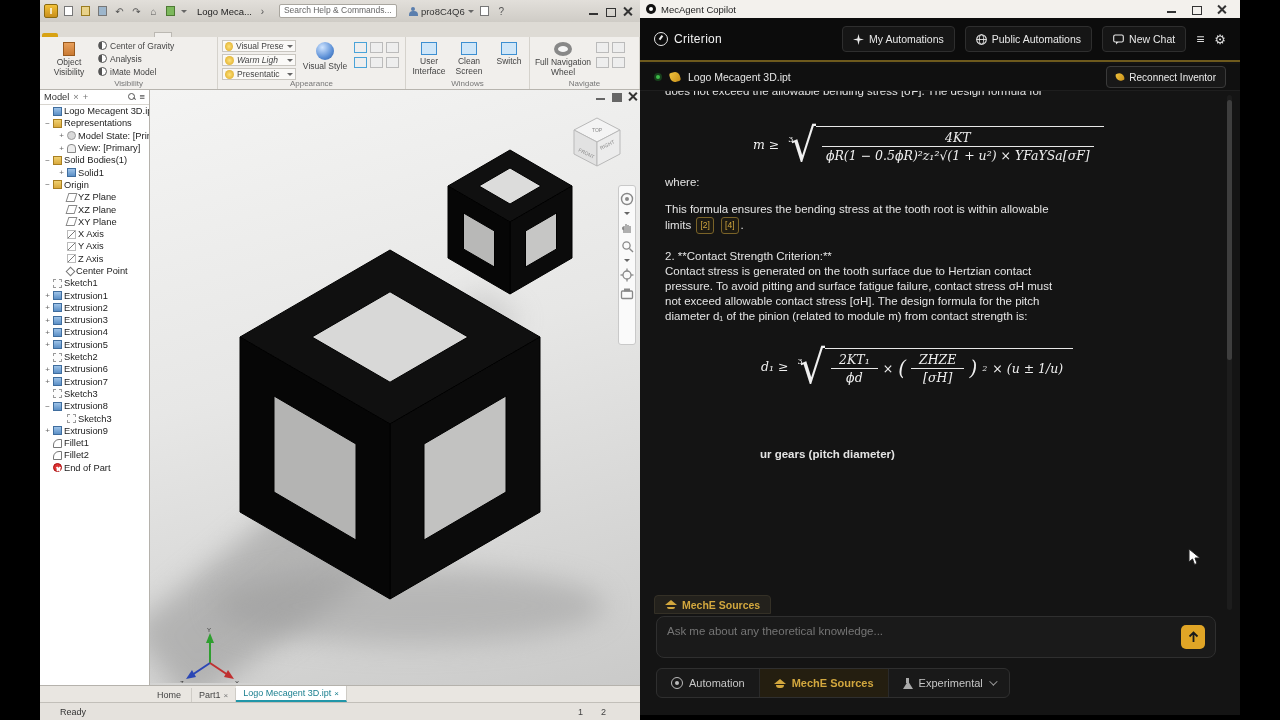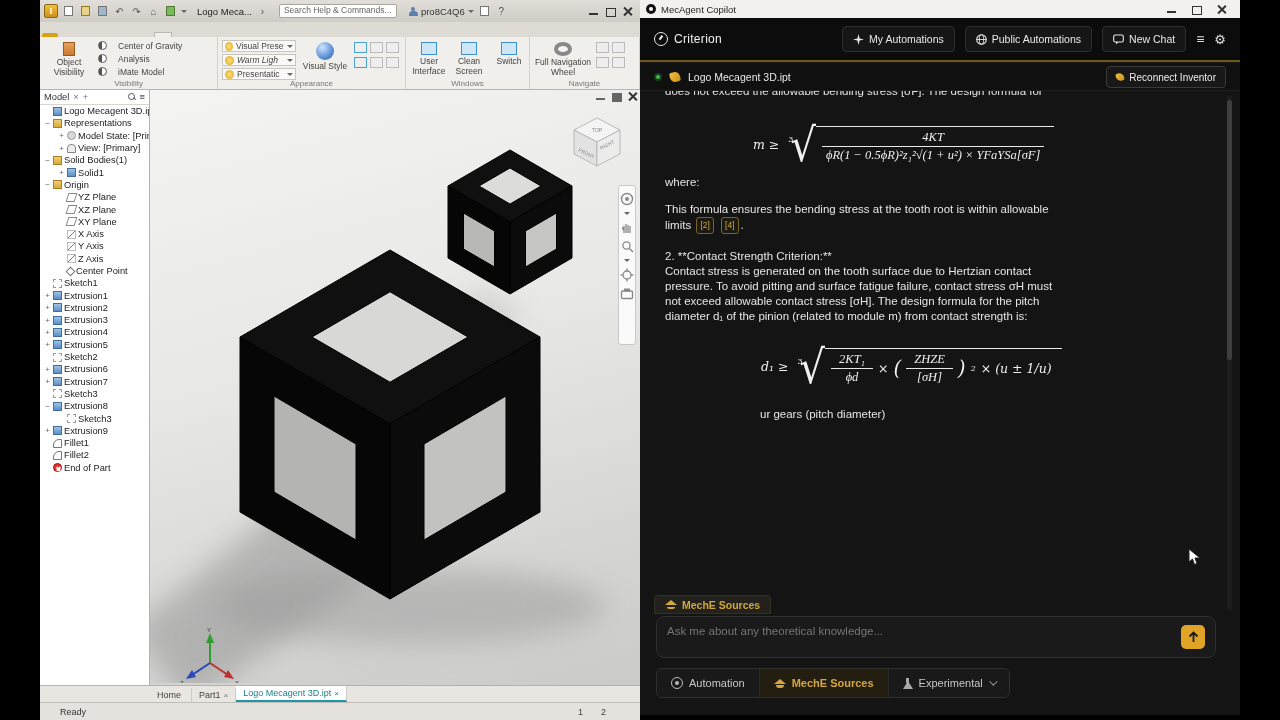--- a/index.html
+++ b/index.html
@@ -36,21 +36,21 @@
   .rtab{padding:2px 8px 2px;cursor:pointer;}
   .rtab.file{background:#d8a213;color:#fff;font-weight:bold;border-radius:2px 2px 0 0;}
   .rtab.active{background:#f1efec;border:1px solid #bbb8b2;border-bottom:none;}
   
   .ribbon{position:absolute;left:0;top:37px;right:0;height:53px;background:#f1efec;border-bottom:1px solid #b7b4ae;
     display:flex;font-size:8.5px;color:#444;}
   .rgroup{position:relative;border-right:1px solid #d5d2cc;display:flex;padding:3px 4px 12px;gap:4px;}
   .rglabel{position:absolute;bottom:1px;left:0;right:0;text-align:center;color:#777;font-size:8px;}
   .bigbtn{display:flex;flex-direction:column;align-items:center;justify-content:flex-start;width:50px;text-align:center;gap:1px;padding-top:2px;}
   .stack{display:flex;flex-direction:column;justify-content:flex-start;gap:2px;}
-  .srow{display:flex;align-items:center;gap:11px;height:11px;white-space:nowrap;}
+  .srow{display:flex;align-items:center;gap:3px;height:11px;white-space:nowrap;}
   .ddrow{display:flex;align-items:center;gap:3px;height:12px;border:1px solid #c9c6c0;background:#faf9f7;padding:0 2px;white-space:nowrap;width:74px;}
   .ico-objvis{width:12px;height:16px;background:linear-gradient(#e8a05c,#c97a33);border:1px solid #9a5a1e;}
   .ico-cog{width:9px;height:9px;border-radius:50%;border:1px solid #555;background:linear-gradient(90deg,#555 50%,#fff 50%);}
   .ico-sun{width:9px;height:9px;border-radius:50%;background:radial-gradient(#ffe27a,#d9a520);}
   .ico-sphere{width:18px;height:18px;border-radius:50%;background:radial-gradient(circle at 35% 30%,#cfe4ff,#5b8fd6 60%,#2c5a9e);}
   .ico-win{width:16px;height:13px;border:1px solid #777;background:#fff;}
   .ico-win.blue{border-color:#3d8fd1;background:#cfe6f8;}
   .ico-wheel{width:18px;height:18px;border-radius:50%;border:4px solid #888;background:#f5f5f5;}
   .minigrid{display:grid;grid-template-columns:14px 14px 14px;grid-auto-rows:13px;gap:2px;padding-top:2px;}
   .mg{width:13px;height:11px;border:1px solid #bbb;background:#eee;}
@@ -120,21 +120,21 @@
   .cbody{position:absolute;left:0;top:91px;right:0;height:521px;overflow:hidden;padding-left:25px;font-size:11.5px;line-height:15px;color:#e4e4e4;}
   .txtw{width:392px;}
   .clipline{height:9px;overflow:hidden;}
   .clipline span{display:block;margin-top:-7px;}
   .math{font-family:"DejaVu Serif",serif;font-style:italic;color:#f0f0f0;}
   .formula{display:flex;align-items:center;gap:6px;font-size:12.5px;}
   .rootwrap{display:flex;align-items:flex-end;}
   .rootidx{font-size:8px;font-style:normal;transform:translate(3px,-16px);}
   .rootsign{font-size:40px;font-style:normal;font-family:"DejaVu Sans",sans-serif;line-height:.9;transform:scaleY(1.15);}
   .rootbody{border-top:1.4px solid #e8e8e8;padding:3px 10px 0 6px;display:flex;align-items:center;gap:5px;}
-  .frac{display:inline-flex;flex-direction:column;text-align:center;font-family:Liberation Serif, serif;}
+  .frac{display:inline-flex;flex-direction:column;text-align:center;}
   .frac .fn{padding:0 8px 1px;border-bottom:1px solid #e8e8e8;}
   .frac .fd{padding:1px 4px 0;}
   .psup{font-size:8px;vertical-align:super;}
   .cites{display:inline-block;border:1px solid #7a6328;background:#1d1a12;color:#d2a73e;border-radius:3px;
     font-size:8.5px;padding:0 3px;margin:0 2px;vertical-align:1px;}
   .scrollbar{position:absolute;right:8px;top:95px;width:5px;height:515px;background:#1d1d1d;border-radius:3px;}
   .thumb{position:absolute;left:0;top:5px;width:5px;height:260px;background:#3e3e3e;border-radius:3px;}
   .tooltip{position:absolute;left:14px;top:595px;height:19px;background:#23211c;border:1px solid #343026;border-radius:4px 4px 0 0;
     display:flex;align-items:center;gap:5px;padding:0 10px;color:#d2a73e;font-size:10.5px;font-weight:bold;z-index:6;}
   .capicon{width:12px;height:9px;position:relative;}
@@ -668,21 +668,21 @@
           <span class="frac">
               <span class="fn">ZHZE</span>
               <span class="fd">[σH]</span>
             </span>
           <span style="font-size:20px;">)</span>
             <span class="psup">2</span>
           <span>× (u ± 1/u)</span>
         </span>
       </span>
     </div>
-    <div class="txtw" style="margin:22px 0 0 95px;">ur gears (pitch diameter)</div>
+    <div class="txtw" style="margin:62px 0 0 95px;font-weight:bold;">ur gears (pitch diameter)</div>
   </div>
 
   <div class="scrollbar">
       <div class="thumb"></div>
     </div>
 
   <div class="tooltip">
     <span class="capicon"></span>
     <span>MechE Sources</span>
   </div>

